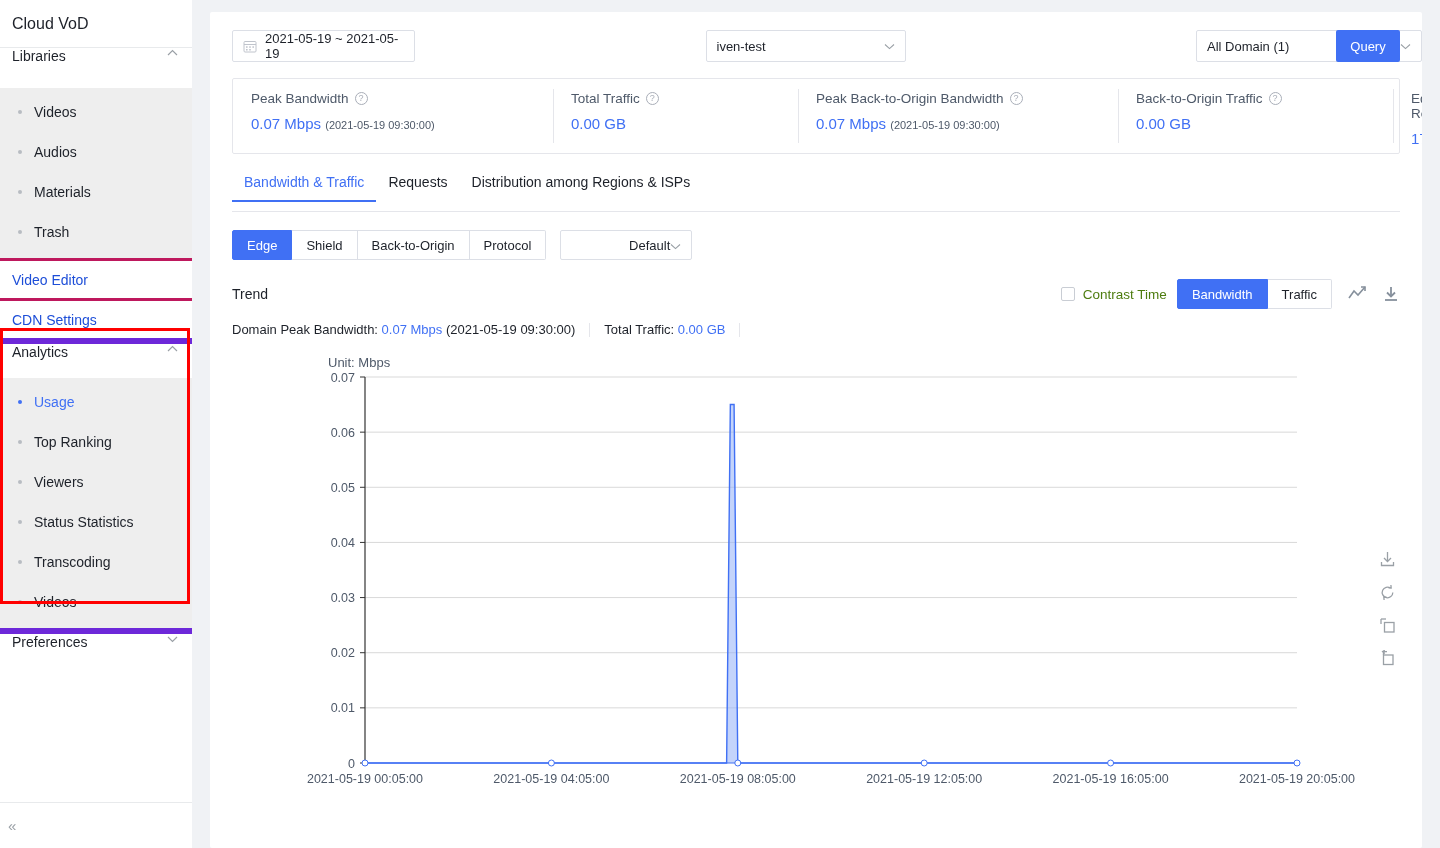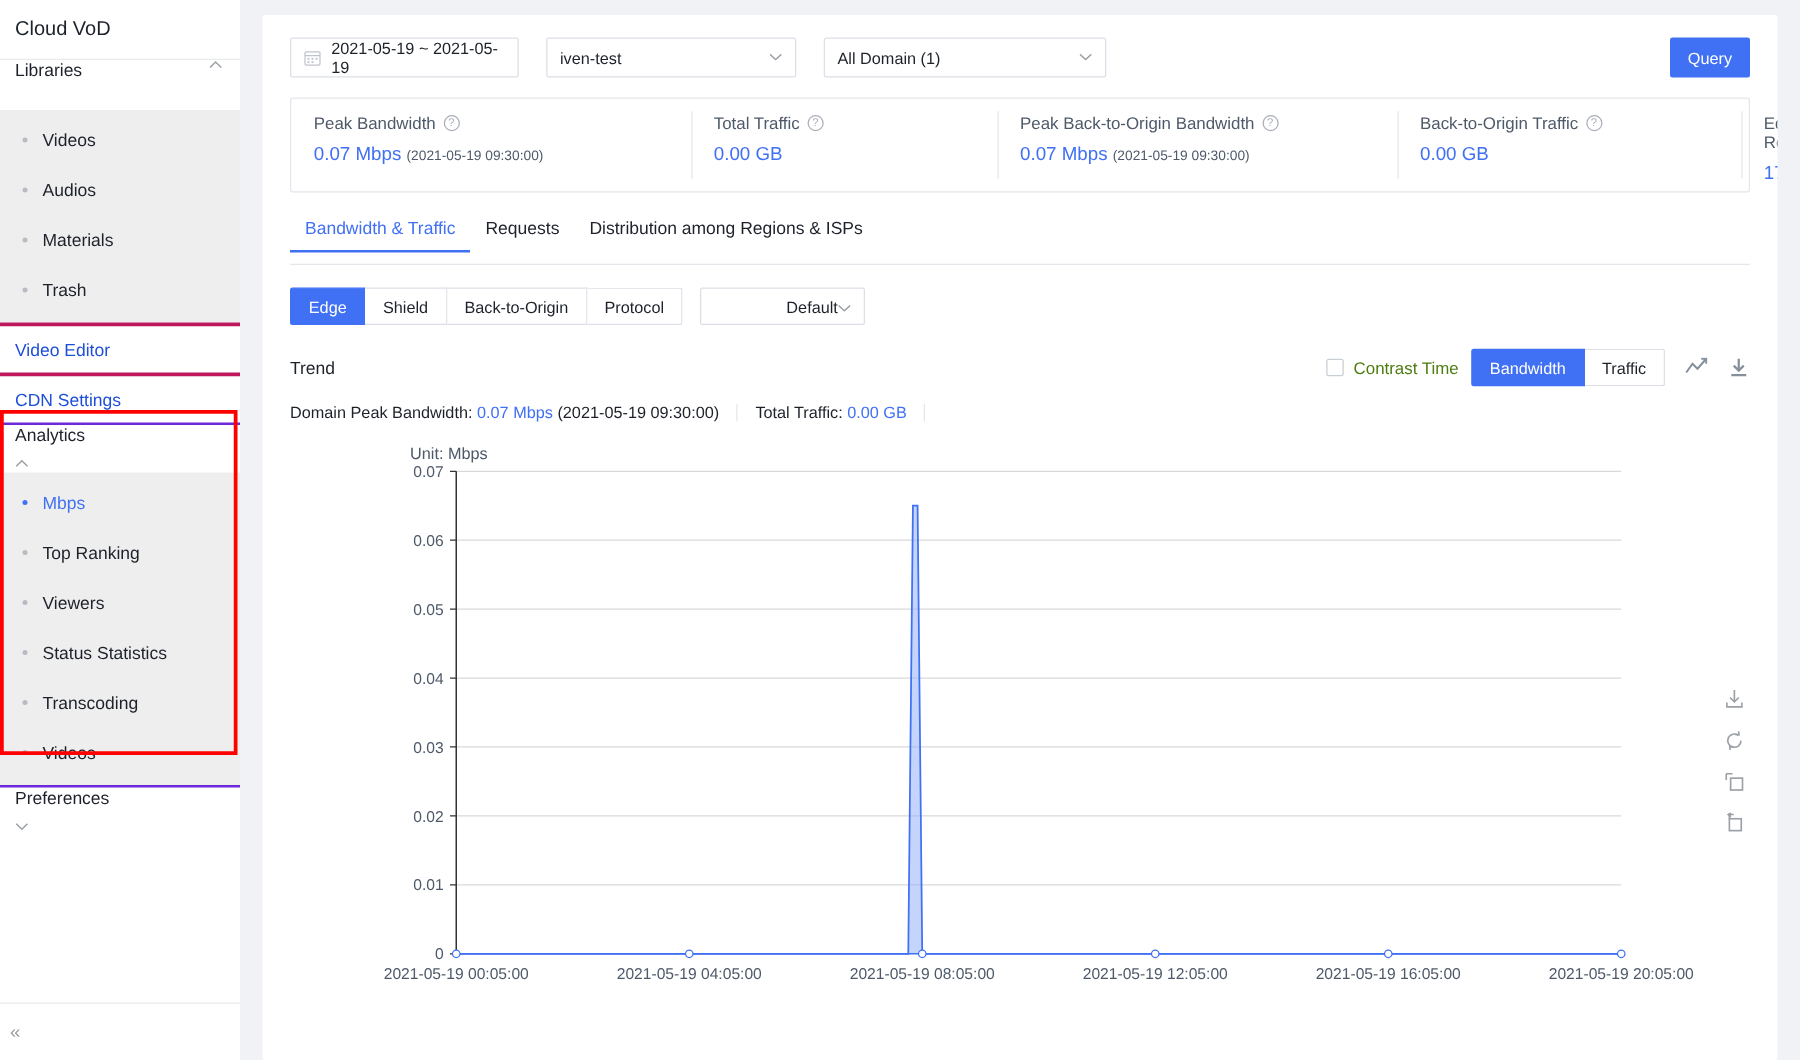--- a/index.html
+++ b/index.html
@@ -41,21 +41,21 @@
     background: #b8bcc2; margin-right: 12px; flex: 0 0 4px;
   }
   .nav-item.active { color: #4070f4; }
   .nav-item.active .dot { background: #4070f4; }
   .nav-single {
     height: 40px; display: flex; align-items: center;
     padding: 0 14px 0 12px; font-size: 14px; color: #1d4ed8;
     cursor: pointer; background: #fff;
     border-top: 3px solid #be185d;
   }
-  .nav-sep-top { border-top: 2px solid #6d28d9; flex-direction: column; }
+  .nav-sep-top { border-top: 6px solid #6d28d9; }
 
   
   .highlight-box {
     position: absolute; left: 0px; top: 328px;
     width: 190px; height: 276px;
     border: 3px solid #ff0000; pointer-events: none; z-index: 5;
   }
   .sidebar-footer {
     height: 46px; border-top: 1px solid #e8eaec;
     display: flex; align-items: center; padding-left: 8px;
@@ -63,21 +63,21 @@
   .collapse-icon { color: #9aa0a6; font-size: 15px; cursor: pointer; letter-spacing: -1px; }
 
   
   .page { flex: 1 1 auto; background: #f0f2f5; padding: 12px 8px 0 18px; }
   .panel {
     background: #fff; width: 1212px; height: 836px;
     border-radius: 2px; position: relative; overflow: hidden;
   }
 
   
-  .filterbar { display: flex; align-items: center; padding: 18px 0 0 22px; gap: 22px; position: relative; }
+  .filterbar { display: flex; align-items: center; padding: 18px 0 0 22px; gap: 22px; position: relative; justify-content: space-between; }
   .ctrl {
     height: 32px; border: 1px solid #dcdfe6; border-radius: 2px; background: #fff;
     display: flex; align-items: center; font-size: 13px; color: #1d2129;
     padding: 0 10px;
   }
   .ctrl.date { width: 183px; gap: 8px; }
   .ctrl.sel { width: 200px; justify-content: space-between; }
   .ctrl.sel.wide { width: 226px; }
   .ctrl .caret { color: #9aa0a6; font-size: 10px; }
   .cal-icon { width: 14px; height: 14px; display: block; }
@@ -221,21 +221,21 @@
         <span>Analytics</span>
         <span class="chev">
           <svg width="11" height="8" viewBox="0 0 11 8">
               <path d="M1 6 L5.5 1.6 L10 6" fill="none" stroke="#9aa0a6" stroke-width="1.2"></path>
             </svg>
         </span>
       </div>
       <div class="nav-sub">
         <div class="nav-item active">
           <span class="dot"></span>
-          <span>Mbps</span>
+          <span>Usage</span>
         </div>
         <div class="nav-item">
           <span class="dot"></span>
           <span>Top Ranking</span>
         </div>
         <div class="nav-item">
           <span class="dot"></span>
           <span>Viewers</span>
         </div>
         <div class="nav-item">

